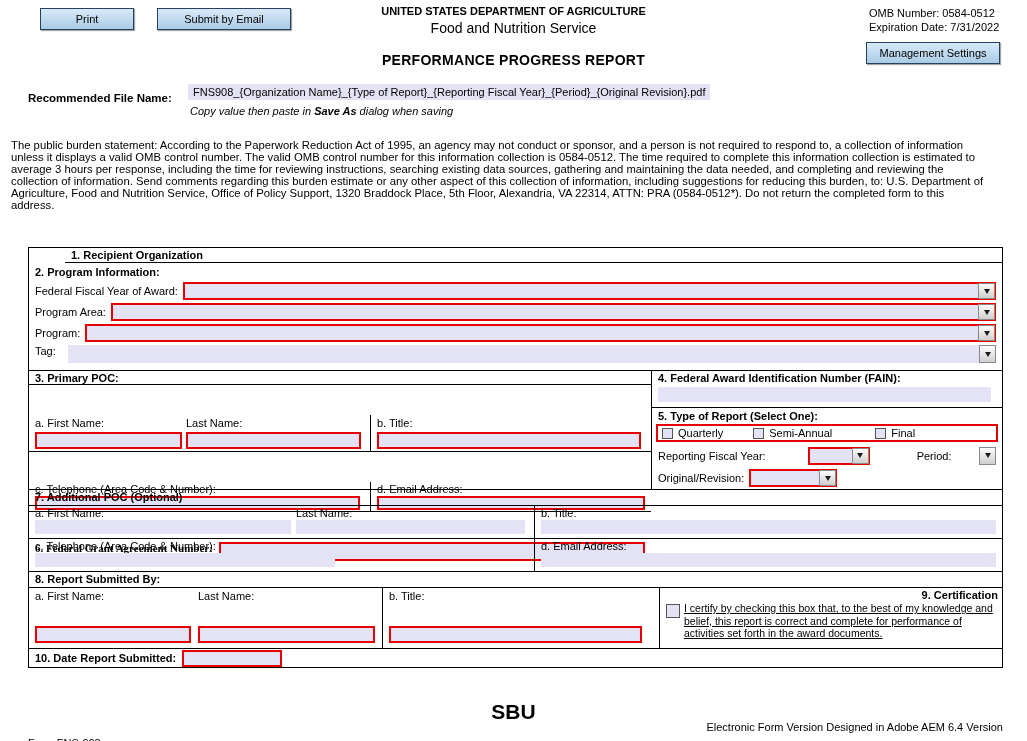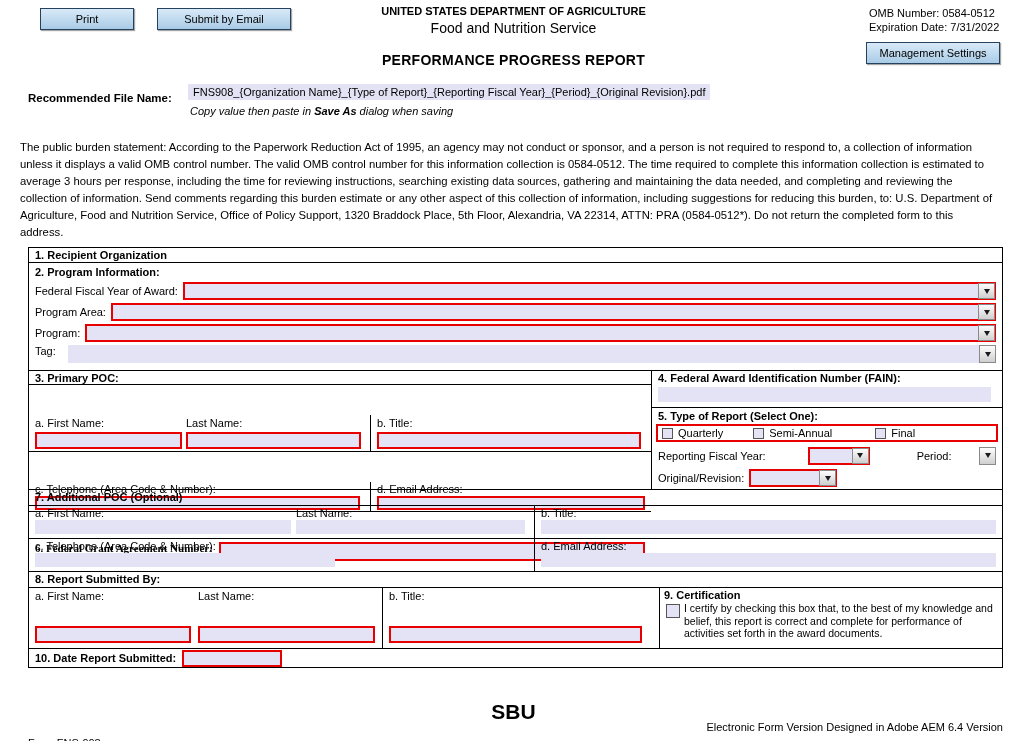--- a/index.html
+++ b/index.html
@@ -24,21 +24,21 @@
   .division { top:20px; left:0; right:0; text-align:center; font-size:14px; }
   .ombbox { top:6px; left:869px; font-size:11px; line-height:14px; }
   .main-title { top:52px; left:0; right:0; text-align:center; font-weight:bold; font-size:14px; letter-spacing:.3px; }
 
   
   .fn-label { top:92px; left:28px; font-weight:bold; font-size:11.5px; }
   .fn-value { top:84px; left:188px; background:#e3e3f5; padding:2px 5px; font-size:11px; }
   .fn-note  { top:105px; left:190px; font-style:italic; font-size:11px; }
   .fn-note b { font-style:italic; }
 
-  .burden { top:139px; left:20px; width:976px; font-size:11.3px; line-height:17px; }
+  .burden { top:139px; left:11px; width:976px; font-size:11.3px; line-height:12px; }
 
   
   .ftable {
     position:absolute; left:28px; top:247px; width:975px; height:421px;
     border:1px solid #000; display:flex; flex-direction:column; font-size:11px;
   }
   .trow { display:flex; border-bottom:1px solid #000; }
   .trow:last-child { border-bottom:none; flex:1; }
   .hdr { font-weight:bold; padding:1px 0 0 6px; }
   .c-l { width:627px; border-right:1px solid #000; }
@@ -81,21 +81,21 @@
 <div class="abs main-title">PERFORMANCE PROGRESS REPORT</div>
 
 <div class="abs fn-label">Recommended File Name:</div>
 <div class="abs fn-value">FNS908_{Organization Name}_{Type of Report}_{Reporting Fiscal Year}_{Period}_{Original Revision}.pdf</div>
 <div class="abs fn-note"><span>Copy value then paste in </span><b>Save As</b><span> dialog when saving</span></div>
 
 <div class="abs burden">The public burden statement: According to the Paperwork Reduction Act of 1995, an agency may not conduct or sponsor, and a person is not required to respond to, a collection of information unless it displays a valid OMB control number. The valid OMB control number for this information collection is 0584-0512. The time required to complete this information collection is estimated to average 3 hours per response, including the time for reviewing instructions, searching existing data sources, gathering and maintaining the data needed, and completing and reviewing the collection of information. Send comments regarding this burden estimate or any other aspect of this collection of information, including suggestions for reducing this burden, to: U.S. Department of Agriculture, Food and Nutrition Service, Office of Policy Support, 1320 Braddock Place, 5th Floor, Alexandria, VA 22314, ATTN: PRA (0584-0512*). Do not return the completed form to this address.</div>
 
 <div class="ftable">
 
-  <div class="trow hdr" style="height:15px;">1. Recipient Organization</div>
+  <div class="trow hdr" style="height:15px;margin-left:36px;">1. Recipient Organization</div>
 
   <div class="trow" style="height:108px;">
     <div class="c-r" style="padding:3px 6px;">
       <div style="font-weight:bold; margin-bottom:4px;">2. Program Information:</div>
       <div style="display:flex; align-items:center; margin-bottom:3px;">
         <span class="lbl">Federal Fiscal Year of Award:</span>
         <div class="dd req" style="flex:1; margin-left:5px;">
             <span class="dd-btn"></span>
           </div>
       </div>
@@ -230,24 +230,24 @@
       <div style="display:flex;">
         <div class="fld req" style="width:156px;"></div>
         <div class="fld req" style="width:177px; margin-left:7px;"></div>
       </div>
     </div>
     <div style="width:277px; border-right:1px solid #000; padding:2px 6px 5px; display:flex; flex-direction:column; justify-content:space-between;">
       <div class="lbl">b. Title:</div>
       <div class="fld req" style="width:253px;"></div>
     </div>
     <div style="flex:1; padding:1px 4px;">
-      <div style="font-weight:bold;">9. Certification</div>
+      <div style="font-weight:bold;text-align:right;">9. Certification</div>
       <div style="display:flex; margin-top:1px;">
         <div class="cbx req" style="width:14px; height:14px; margin:2px 4px 0 2px;"></div>
-        <div style="flex:1; font-size:10.5px; line-height:12.6px;">I certify by checking this box that, to the best of my knowledge and belief, this report is correct and complete for performance of activities set forth in the award documents.</div>
+        <div style="flex:1; font-size:10.5px; line-height:12.6px;text-decoration:underline;">I certify by checking this box that, to the best of my knowledge and belief, this report is correct and complete for performance of activities set forth in the award documents.</div>
       </div>
     </div>
   </div>
 
   <div class="trow" style="display:flex; align-items:center; padding:0 6px;">
     <span class="lbl" style="font-weight:bold;">10. Date Report Submitted:</span>
     <div class="fld req" style="width:100px; margin-left:6px;"></div>
   </div>
 
 </div>

